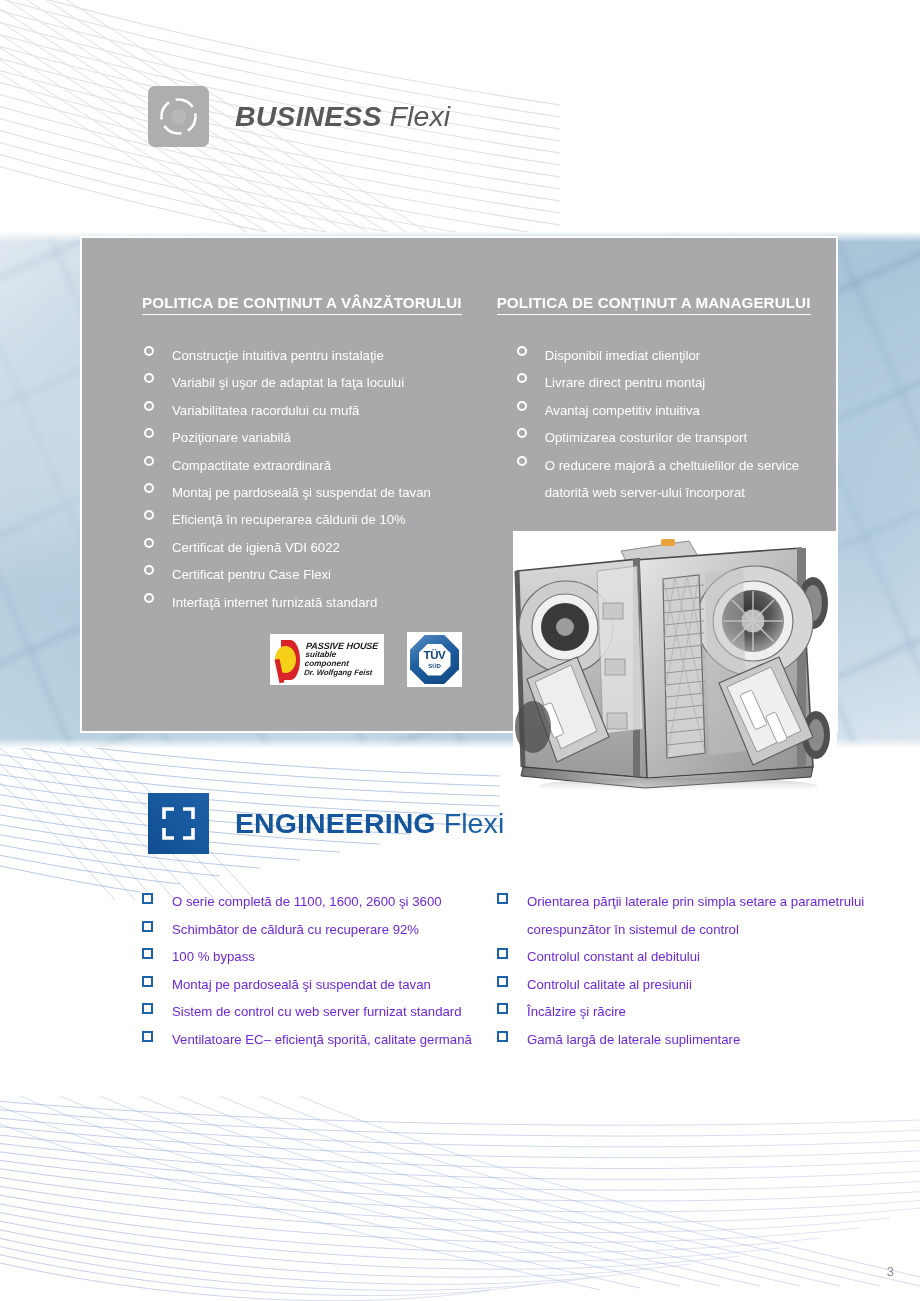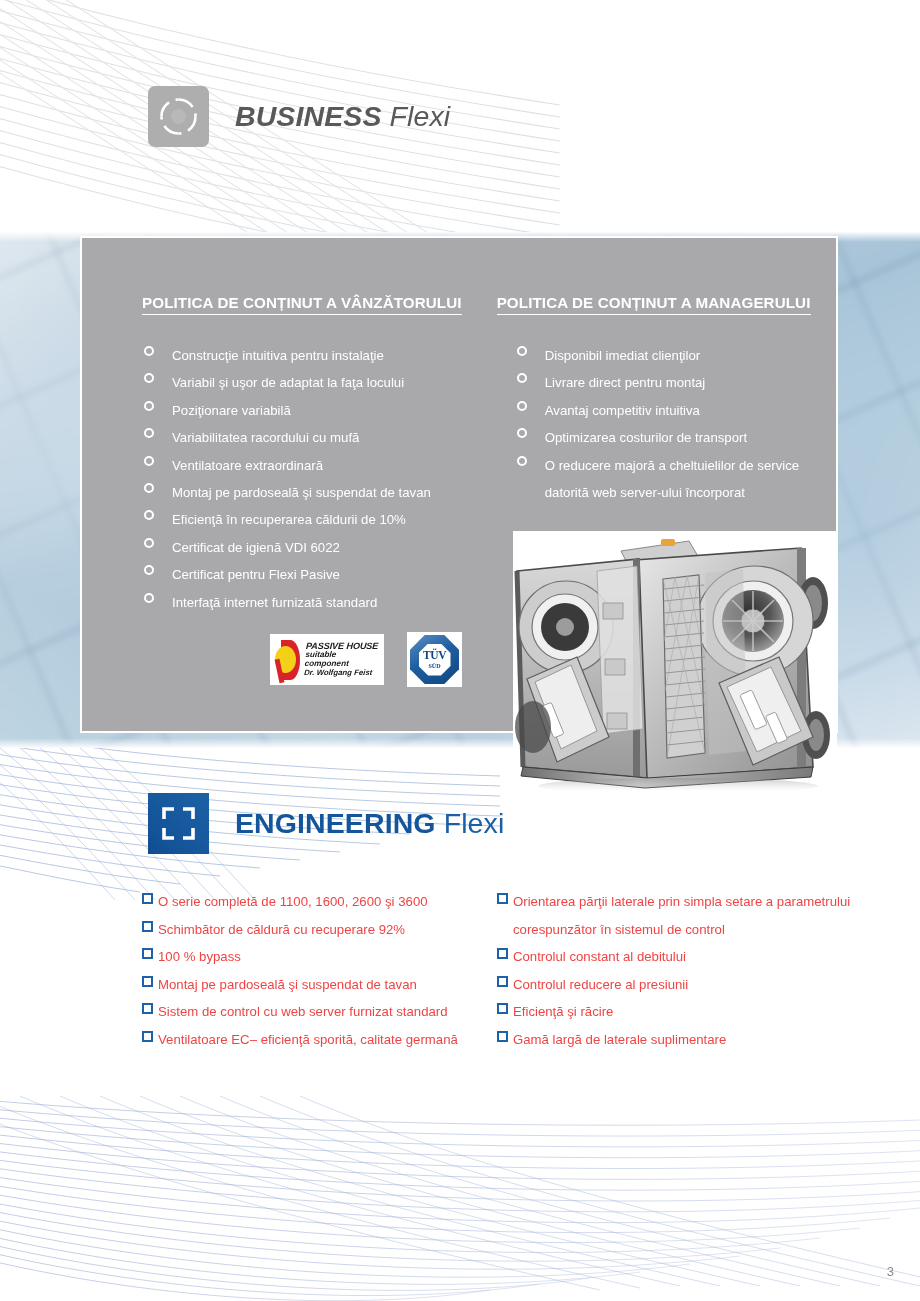--- a/index.html
+++ b/index.html
@@ -245,21 +245,20 @@
 
   #tuv-logo {
     width: 55px;
     height: 55px;
     margin-left: 23px;
     background: #ffffff;
     display: flex;
     align-items: center;
     justify-content: center;
     flex: 0 0 auto;
-    font-family: Liberation Serif, serif;
   }
   #tuv-octagon {
     width: 49px;
     height: 49px;
     background: linear-gradient(150deg, #5b8fc4 0%, #1f5fa0 45%, #0f4580 100%);
     clip-path: polygon(30% 0,70% 0,100% 30%,100% 70%,70% 100%,30% 100%,0 70%,0 30%);
     display: flex;
     flex-direction: column;
     align-items: center;
     justify-content: center;
@@ -309,24 +308,24 @@
   .sq-bullet {
     flex: 0 0 auto;
     width: 11px;
     height: 11px;
     margin-top: 5px;
     border: 2.6px solid #1b62ab;
     background: #ffffff;
     box-sizing: border-box;
   }
   .sq-label {
-    margin-left: 5px;
+    margin-left: 19px;
     font-size: 13.2px;
     line-height: 27.6px;
-    color: #ef4444;
+    color: #6d28d9;
     white-space: nowrap;
   }
   .sq-item.wrapped .sq-label { white-space: normal; }
 
   
   #page-number {
     position: absolute;
     right: 26px;
     bottom: 22px;
     font-size: 13px;
@@ -479,45 +478,45 @@
       <div class="ring-item">
         <span class="ring-bullet"></span>
         <span class="ring-label">Construcţie intuitiva pentru instalaţie</span>
       </div>
       <div class="ring-item">
         <span class="ring-bullet"></span>
         <span class="ring-label">Variabil şi uşor de adaptat la faţa locului</span>
       </div>
       <div class="ring-item">
         <span class="ring-bullet"></span>
+        <span class="ring-label">Variabilitatea racordului cu mufă</span>
+      </div>
+      <div class="ring-item">
+        <span class="ring-bullet"></span>
         <span class="ring-label">Poziţionare variabilă</span>
       </div>
       <div class="ring-item">
         <span class="ring-bullet"></span>
-        <span class="ring-label">Variabilitatea racordului cu mufă</span>
-      </div>
-      <div class="ring-item">
-        <span class="ring-bullet"></span>
-        <span class="ring-label">Ventilatoare extraordinară</span>
+        <span class="ring-label">Compactitate extraordinară</span>
       </div>
       <div class="ring-item">
         <span class="ring-bullet"></span>
         <span class="ring-label">Montaj pe pardoseală şi suspendat de tavan</span>
       </div>
       <div class="ring-item">
         <span class="ring-bullet"></span>
         <span class="ring-label">Eficienţă în recuperarea căldurii de 10%</span>
       </div>
       <div class="ring-item">
         <span class="ring-bullet"></span>
         <span class="ring-label">Certificat de igienă VDI 6022</span>
       </div>
       <div class="ring-item">
         <span class="ring-bullet"></span>
-        <span class="ring-label">Certificat pentru Flexi Pasive</span>
+        <span class="ring-label">Certificat pentru Case Flexi</span>
       </div>
       <div class="ring-item">
         <span class="ring-bullet"></span>
         <span class="ring-label">Interfaţă internet furnizată standard</span>
       </div>
     </div>
 
     <div id="col-manager">
       <div class="ring-item">
         <span class="ring-bullet"></span>
@@ -741,25 +740,25 @@
     <div class="sq-item wrapped">
       <span class="sq-bullet"></span>
       <span class="sq-label">Orientarea părţii laterale prin simpla setare a parametrului corespunzător în sistemul de control</span>
     </div>
     <div class="sq-item">
       <span class="sq-bullet"></span>
       <span class="sq-label">Controlul constant al debitului</span>
     </div>
     <div class="sq-item">
       <span class="sq-bullet"></span>
-      <span class="sq-label">Controlul reducere al presiunii</span>
-    </div>
-    <div class="sq-item">
-      <span class="sq-bullet"></span>
-      <span class="sq-label">Eficienţă şi răcire</span>
+      <span class="sq-label">Controlul calitate al presiunii</span>
+    </div>
+    <div class="sq-item">
+      <span class="sq-bullet"></span>
+      <span class="sq-label">Încălzire şi răcire</span>
     </div>
     <div class="sq-item">
       <span class="sq-bullet"></span>
       <span class="sq-label">Gamă largă de laterale suplimentare</span>
     </div>
   </div>
 
 </div>
 
 <div id="page-number">3</div>

